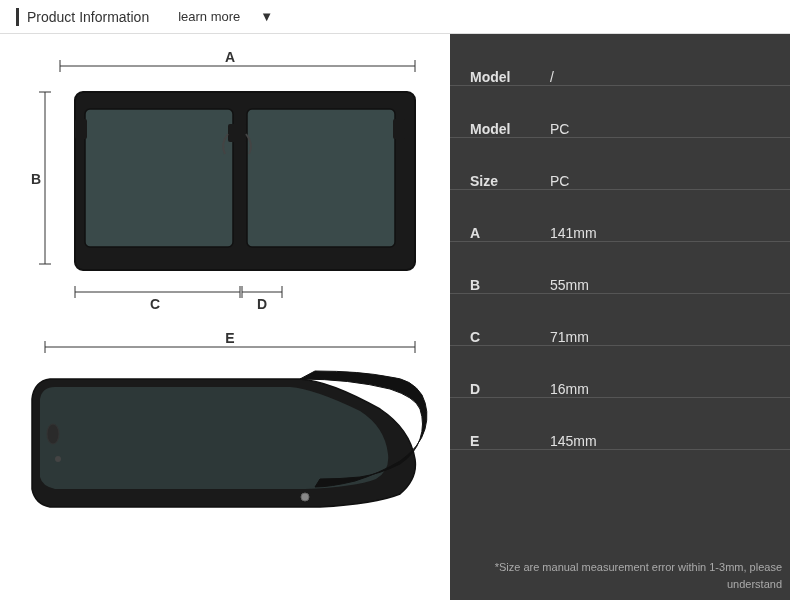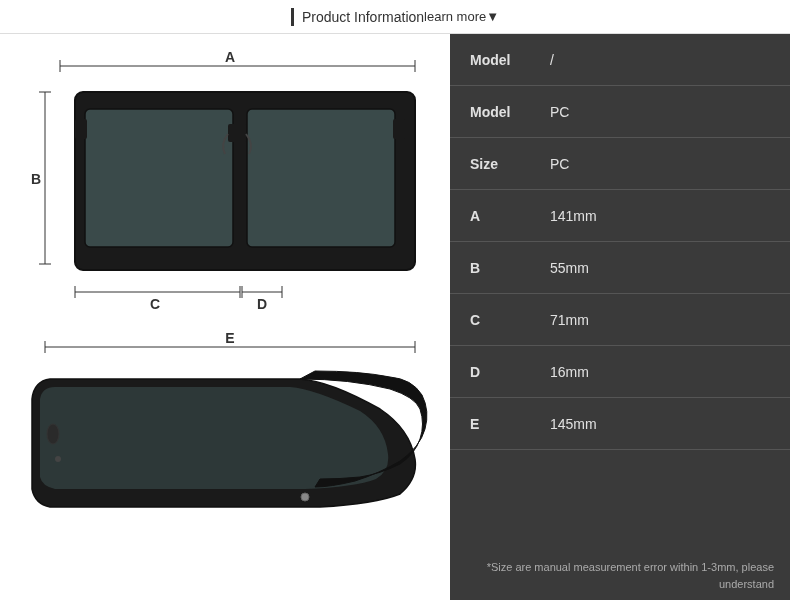--- a/index.html
+++ b/index.html
@@ -9,21 +9,21 @@
       background: #f0f0f0;
       font-family: Arial, sans-serif;
       overflow: hidden;
     }
 
     .header {
       background: #fff;
       border-bottom: 1px solid #ddd;
       display: flex;
       align-items: center;
-      justify-content: center;
+      justify-content: flex-start;
       padding: 0 16px;
       height: 34px;
     }
 
     .header-title-wrapper {
       display: flex;
       align-items: center;
       gap: 8px;
     }
 
@@ -38,21 +38,22 @@
       color: #333;
       font-weight: normal;
     }
 
     .learn-more {
       font-size: 13px;
       color: #333;
       cursor: pointer;
       display: flex;
       align-items: center;
-      gap: 0;
+      gap: 20px;
+      margin-left: 29px;
     }
 
     .main-content {
       display: flex;
       width: 790px;
       height: 566px;
       background: #fff;
     }
 
     
@@ -68,21 +69,21 @@
     
     .right-panel {
       width: 340px;
       background: #3a3a3a;
       display: flex;
       flex-direction: column;
     }
 
     .spec-row {
       display: flex;
-      align-items: center;
+      align-items: flex-end;
       border-bottom: 1px solid #555;
       padding: 0 20px;
       min-height: 52px;
     }
 
     .spec-row:last-of-type {
       border-bottom: none;
     }
 
     .spec-label {
@@ -92,21 +93,21 @@
       width: 80px;
       min-width: 80px;
     }
 
     .spec-value {
       font-size: 14px;
       color: #e0e0e0;
     }
 
     .spec-note {
-      padding: 8px 16px;
+      padding: 8px 8px;
       font-size: 11px;
       color: #aaa;
       text-align: right;
       line-height: 1.5;
       margin-top: auto;
     }
 
     
     svg text {
       font-family: Arial, sans-serif;

